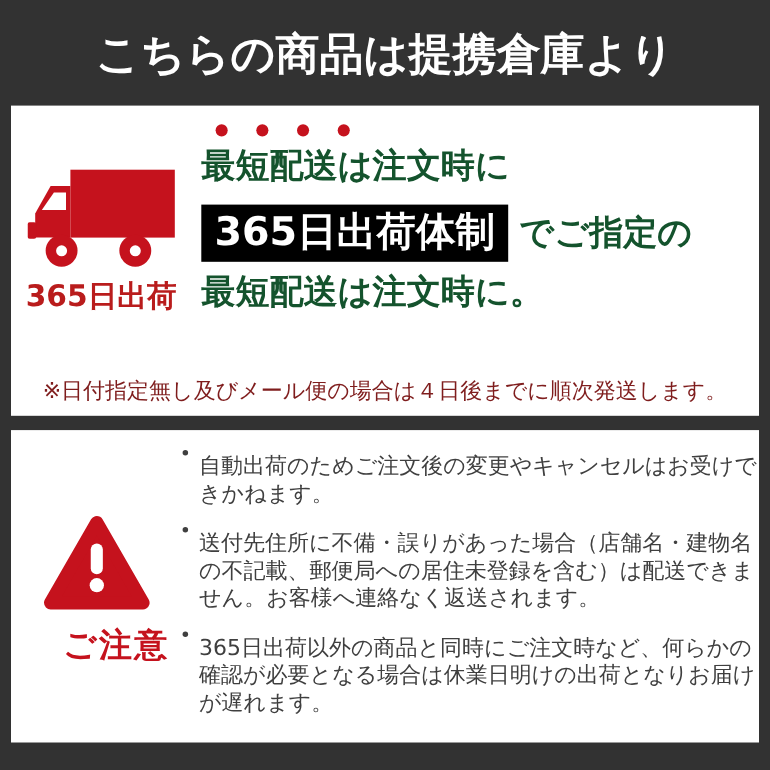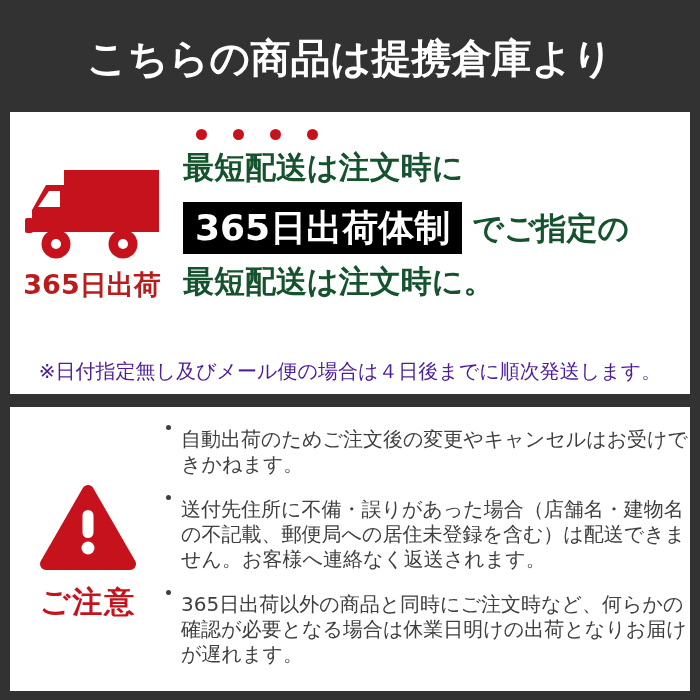--- a/index.html
+++ b/index.html
@@ -6,21 +6,21 @@
   html, body {
     width: 700px; height: 700px;
     overflow: hidden;
     background: #323232;
     font-family: "DejaVu Sans", "Liberation Sans", sans-serif;
   }
   .page { width: 700px; height: 700px; background: #323232; }
 
   
   .banner {
-    height: 112px;
+    height: 96px;
     display: flex; flex-direction: column;
     align-items: center; justify-content: center;
     padding-top: 4px;
   }
   .banner-line {
     color: #ffffff;
     font-size: 40px;
     font-weight: bold;
     line-height: 47px;
     white-space: nowrap;
@@ -88,40 +88,41 @@
     font-size: 36px;
     font-weight: bold;
     line-height: 40px;
     padding: 6px 12px;
     white-space: nowrap;
   }
   .shipping-note {
     position: absolute;
     left: 0; right: 0; bottom: 9px;
     text-align: center;
-    color: #4c1d95;
+    color: #7f1d1d;
     font-size: 20px;
     white-space: nowrap;
   }
 
   
   .caution-block {
     position: absolute;
     left: 12px; top: 74px;
     width: 132px;
     text-align: center;
   }
   .caution-block svg { display: block; margin: 0 auto; }
   .caution-label {
     margin-top: 9px;
     color: #c5121d;
     font-size: 30px;
     font-weight: bold;
     letter-spacing: 2px;
     white-space: nowrap;
+    text-align: right;
   }
   .caution-list {
     position: absolute;
     left: 154px; top: 8px;
     width: 534px;
     list-style: none;
   }
   .caution-item {
     display: flex;
     margin-bottom: 8px;

